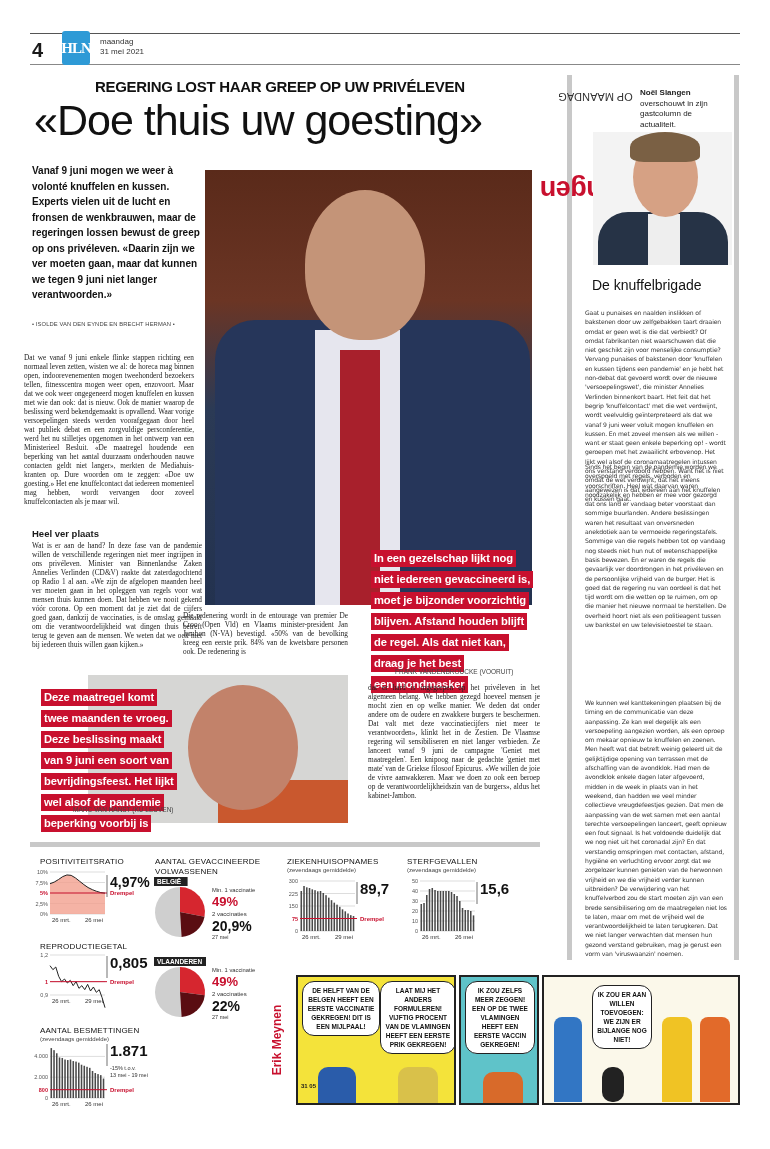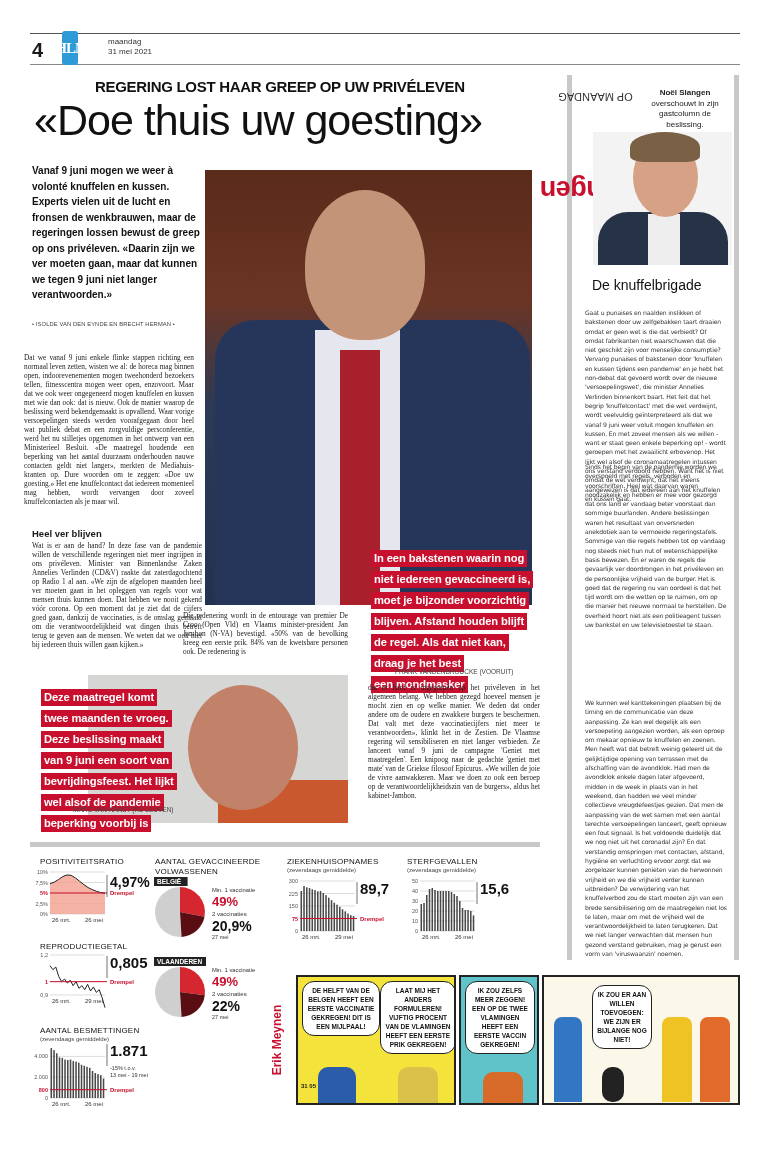--- a/index.html
+++ b/index.html
@@ -1,21 +1,21 @@
 <!DOCTYPE html>
 <html><head>
 <meta charset="utf-8">
 <style>
 *{box-sizing:border-box;margin:0;padding:0}
 body{width:770px;height:1149px;background:#fff;font-family:"Liberation Sans",sans-serif;color:#1a1a1a;position:relative;overflow:hidden}
 .abs{position:absolute}
 .masthead{left:30px;top:33px;width:710px;height:32px;border-top:1px solid #555;border-bottom:1px solid #888}
 .pagenum{left:32px;top:39px;font-size:20px;font-weight:bold}
-.logo{left:62px;top:31px;width:16px;height:34px;background:#2e9ad6;color:#fff;font-family:"Liberation Serif",serif;font-weight:bold;font-size:15px;display:flex;align-items:center;justify-content:center;border-radius:3px;letter-spacing:-1px}
-.date{left:108px;top:37px;font-size:8px;line-height:10px;color:#333}
+.logo{left:62px;top:31px;width:28px;height:34px;background:#2e9ad6;color:#fff;font-family:"Liberation Serif",serif;font-weight:bold;font-size:15px;display:flex;align-items:center;justify-content:center;border-radius:3px;letter-spacing:-1px}
+.date{left:100px;top:37px;font-size:8px;line-height:10px;color:#333}
 .kicker{left:95px;top:78px;font-size:15px;font-weight:bold;letter-spacing:-.3px;color:#111}
 .headline{left:34px;top:96px;font-size:43px;font-weight:normal;letter-spacing:-1px;color:#111}
 .intro{left:32px;top:163px;width:170px;font-size:10px;font-weight:bold;line-height:15.5px;color:#111}
 .byline{left:32px;top:321px;font-size:5.8px;color:#444;letter-spacing:.1px}
 .body{font-family:"Liberation Serif",serif;font-size:7.3px;line-height:9px;color:#222;text-align:justify}
 .body1{left:24px;top:353px;width:170px}
 .sub{left:32px;top:528px;font-size:9.5px;font-weight:bold}
 .body2{left:32px;top:541px;width:170px}
 .body3{left:183px;top:611px;width:165px}
 .body4{left:368px;top:683px;width:172px}
@@ -31,21 +31,21 @@
 .photo2 .head{position:absolute;left:100px;top:10px;width:110px;height:125px;border-radius:50%;background:#c2826a}
 .photo2 .jacket{position:absolute;left:130px;top:105px;width:140px;height:60px;background:#c9582e}
 .quote2{left:41px;top:687px;width:140px}
 .credit2{left:73px;top:806px;font-size:6.5px;color:#444}
 .divider{left:30px;top:842px;width:510px;height:5px;background:#c8c8c8}
 .col-side{left:567px;top:75px;width:172px;height:885px;border-left:5px solid #c8c8c8;border-right:5px solid #c8c8c8}
 .slangen{left:574px;top:85px;width:34px;height:130px;display:flex;align-items:center;justify-content:center}
 .slangen span{transform:rotate(-90deg);white-space:nowrap;display:inline-block}
 .sl-name{color:#c8102e;font-weight:bold;font-size:27px;letter-spacing:-.5px}
 .sl-sub{font-size:11px;color:#333;margin-left:4px}
-.col-intro{left:640px;top:88px;width:90px;font-size:8px;line-height:10.5px;text-align:center;color:#222}
+.col-intro{left:640px;top:88px;width:90px;font-size:8px;line-height:10.5px;text-align:left;color:#222}
 .photo3{left:593px;top:132px;width:139px;height:133px;background:#f3f3f3;overflow:hidden}
 .photo3 .h{position:absolute;left:40px;top:5px;width:65px;height:80px;border-radius:50%;background:#d6a184}
 .photo3 .hair{position:absolute;left:37px;top:0;width:70px;height:30px;border-radius:50% 50% 20% 20%;background:#7a6044}
 .photo3 .s{position:absolute;left:5px;top:80px;width:130px;height:60px;background:#263346;border-radius:30px 30px 0 0}
 .photo3 .sh{position:absolute;left:55px;top:82px;width:32px;height:55px;background:#eee}
 .col-title{left:592px;top:277px;font-size:14px;color:#111}
 .col-body{font-family:"DejaVu Sans",sans-serif;font-size:6.1px;line-height:9.3px;color:#333;width:142px;letter-spacing:-.15px}
 .cb1{left:585px;top:308px}
 .cb2{left:585px;top:462px}
 .cb3{left:585px;top:698px}
@@ -67,31 +67,31 @@
   <div>maandag</div>
   <div>31 mei 2021</div>
 </div>
 
 <div class="abs kicker">REGERING LOST HAAR GREEP OP UW PRIVÉLEVEN</div>
 <h1 class="abs headline">«Doe thuis uw goesting»</h1>
 <p class="abs intro">Vanaf 9 juni mogen we weer à volonté knuffelen en kussen. Experts vielen uit de lucht en fronsen de wenkbrauwen, maar de regeringen lossen bewust de greep op ons privéleven. «Daarin zijn we ver moeten gaan, maar dat kunnen we tegen 9 juni niet langer verantwoorden.»</p>
 <div class="abs byline">• ISOLDE VAN DEN EYNDE EN BRECHT HERMAN •</div>
 
 <p class="abs body body1">Dat we vanaf 9 juni enkele flinke stappen richting een normaal leven zetten, wisten we al: de horeca mag binnen open, indoorevenementen mogen tweehonderd bezoekers tellen, fitnesscentra mogen weer open, enzovoort. Maar dat we ook weer ongegeneerd mogen knuffelen en kussen met wie dan ook: dat is nieuw. Ook de manier waarop de beslissing werd bekendgemaakt is opvallend. Waar vorige versoepelingen steeds werden voorafgegaan door heel wat publiek debat en een zorgvuldige persconferentie, werd het nu stilletjes opgenomen in het ontwerp van een Ministerieel Besluit. «De maatregel houdende een beperking van het aantal duurzaam onderhouden nauwe contacten geldt niet langer», merkten de Mediahuis-kranten op. Dure woorden om te zeggen: «Doe uw goesting.» Het ene knuffelcontact dat iedereen momenteel mag hebben, wordt vervangen door zoveel knuffelcontacten als je maar wil.</p>
-<div class="abs sub">Heel ver blijven</div>
+<div class="abs sub">Heel ver plaats</div>
 <p class="abs body body2">Wat is er aan de hand? In deze fase van de pandemie willen de verschillende regeringen niet meer ingrijpen in ons privéleven. Minister van Binnenlandse Zaken Annelies Verlinden (CD&amp;V) raakte dat zaterdagochtend op Radio 1 al aan. «We zijn de afgelopen maanden heel ver moeten gaan in het opleggen van regels voor wat mensen thuis kunnen doen. Dat hebben we nooit gekend vóór corona. Op een moment dat je ziet dat de cijfers goed gaan, dankzij de vaccinaties, is de omslag gemaakt om die verantwoordelijkheid wat dingen thuis betreft terug te geven aan de mensen. We weten dat we ook niet bij iedereen thuis willen gaan kijken.»</p>
 
 <div class="abs photo1">
   <div class="suit"></div>
   <div class="shirt"></div>
   <div class="tie"></div>
   <div class="face"></div>
 </div>
 <div class="abs quote1">
-  <span class="qline">In een bakstenen waarin nog</span><br>
+  <span class="qline">In een gezelschap lijkt nog</span><br>
   <span class="qline">niet iedereen gevaccineerd is,</span><br>
   <span class="qline">moet je bijzonder voorzichtig</span><br>
   <span class="qline">blijven. Afstand houden blijft</span><br>
   <span class="qline">de regel. Als dat niet kan,</span><br>
   <span class="qline">draag je het best</span><br>
   <span class="qline">een mondmasker</span>
 </div>
 <div class="abs credit1">FRANK VANDENBROUCKE (VOORUIT)</div>
 
 <p class="abs body body3">Die redenering wordt in de entourage van premier De Croo (Open Vld) en Vlaams minister-president Jan Jambon (N-VA) bevestigd. «50% van de bevolking kreeg een eerste prik. 84% van de kwetsbare personen ook. De redenering is</p>
@@ -113,21 +113,21 @@
 <div class="abs credit2">MARC VAN RANST (KU LEUVEN)</div>
 
 <div class="abs divider"></div>
 
 <div class="abs col-side"></div>
 <div class="abs slangen">
   <span><span class="sl-name">Slangen</span><span class="sl-sub">OP MAANDAG</span></span>
 </div>
 <div class="abs col-intro">
   <b>Noël Slangen</b><br>
-  <span>overschouwt in zijn gastcolumn de beslissing.</span>
+  <span>overschouwt in zijn gastcolumn de actualiteit.</span>
 </div>
 <div class="abs photo3">
   <div class="s"></div>
   <div class="sh"></div>
   <div class="h"></div>
   <div class="hair"></div>
 </div>
 <div class="abs col-title">De knuffelbrigade</div>
 <p class="abs col-body cb1">Gaat u punaises en naalden inslikken of bakstenen door uw zelfgebakken taart draaien omdat er geen wet is die dat verbiedt? Of omdat fabrikanten niet waarschuwen dat die niet geschikt zijn voor menselijke consumptie? Vervang punaises of bakstenen door 'knuffelen en kussen tijdens een pandemie' en je hebt het non-debat dat gevoerd wordt over de nieuwe 'versoepelingswet', die minister Annelies Verlinden binnenkort baart. Het feit dat het begrip 'knuffelcontact' met die wet verdwijnt, wordt veelvuldig geïnterpreteerd als dat we vanaf 9 juni weer voluit mogen knuffelen en kussen. En met zoveel mensen als we willen - want er staat geen enkele beperking op! - wordt geroepen met het zwaailicht erbovenop. Het lijkt wel alsof de coronamaatregelen intussen ons verstand verdoofd hebben. Want het is niet omdat de wet verdwijnt, dat het ineens aangewezen is dat iedereen aan het knuffelen en kussen gaat.</p>
 <p class="abs col-body cb2">Sinds het begin van de pandemie worden we overspoeld met regels, verboden en voorschriften. Heel wat daarvan waren noodzakelijk en hebben er mee voor gezorgd dat ons land er vandaag beter voorstaat dan sommige buurlanden. Andere beslissingen waren het resultaat van onversneden anekdotiek aan te vermoeide regeringstafels. Sommige van die regels hebben tot op vandaag nog steeds niet hun nut of wetenschappelijke basis bewezen. En er waren de regels die gevaarlijk ver doordrongen in het privéleven en de persoonlijke vrijheid van de burger. Het is goed dat de regering nu van oordeel is dat het tijd wordt om die wetten op te ruimen, om op die manier het nieuwe normaal te herstellen. De overheid hoort niet als een politieagent tussen uw bankstel en uw televisietoestel te staan.</p>

